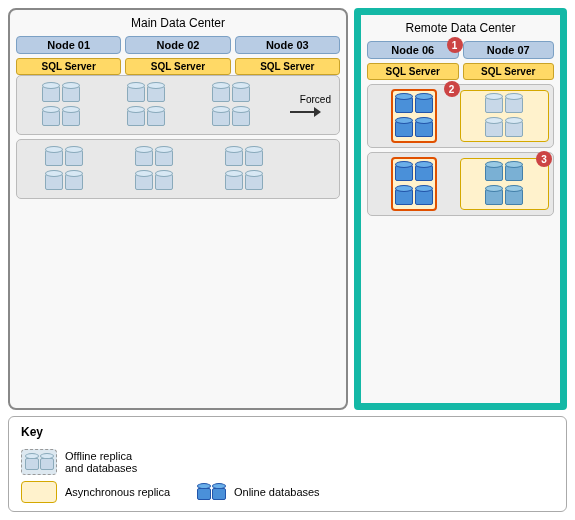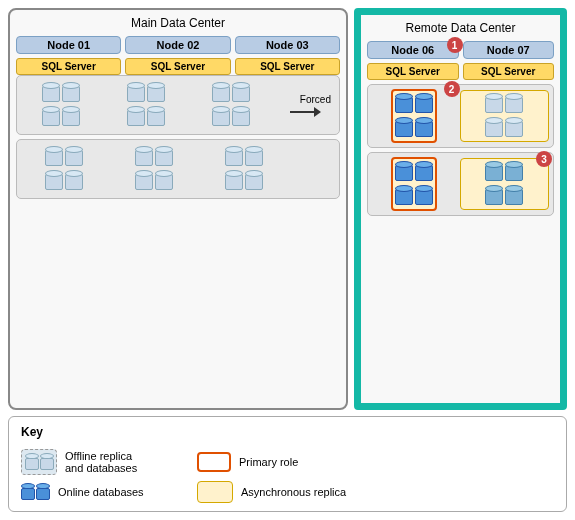--- a/index.html
+++ b/index.html
@@ -657,48 +657,42 @@
               </div>
               <div class="cyl-sm">
                 <div class="cyl-sm-top" style="background:#d8e8f4;border:1px solid #8aaabb;border-radius:50%;"></div>
                 <div class="cyl-sm-body" style="background:#c8d8e8;border:1px solid #8aaabb;border-radius:2px;"></div>
               </div>
             </div>
           </div>
         </div>
         <span>Offline replica<br>and databases</span>
       </div>
+    </div>
+
+    <div style="display:flex; gap:16px; width:100%; flex-wrap:wrap;">
       <div class="legend-item">
         <div class="legend-icon">
-          <div class="primary-shape"></div>
-        </div>
-        <span>Primary role</span>
+          <div class="async-shape"></div>
+        </div>
+        <span>Asynchronous replica</span>
       </div>
-    </div>
-
-    <div style="display:flex; gap:16px; width:100%; flex-wrap:wrap;">
       <div class="legend-item">
         <div class="legend-icon">
           <div style="display:grid;grid-template-columns:1fr 1fr;gap:1px;">
             <div class="cyl-sm">
               <div class="cyl-sm-top" style="background:#6aafe9;border:1px solid #2255aa;border-radius:50%;"></div>
               <div class="cyl-sm-body" style="background:#4a90d9;border:1px solid #2255aa;border-radius:2px;"></div>
             </div>
             <div class="cyl-sm">
               <div class="cyl-sm-top" style="background:#6aafe9;border:1px solid #2255aa;border-radius:50%;"></div>
               <div class="cyl-sm-body" style="background:#4a90d9;border:1px solid #2255aa;border-radius:2px;"></div>
             </div>
           </div>
         </div>
         <span>Online databases</span>
       </div>
-      <div class="legend-item">
-        <div class="legend-icon">
-          <div class="async-shape"></div>
-        </div>
-        <span>Asynchronous replica</span>
-      </div>
     </div>
 
 
   </div>
 
 </div>
 
 </body></html>

